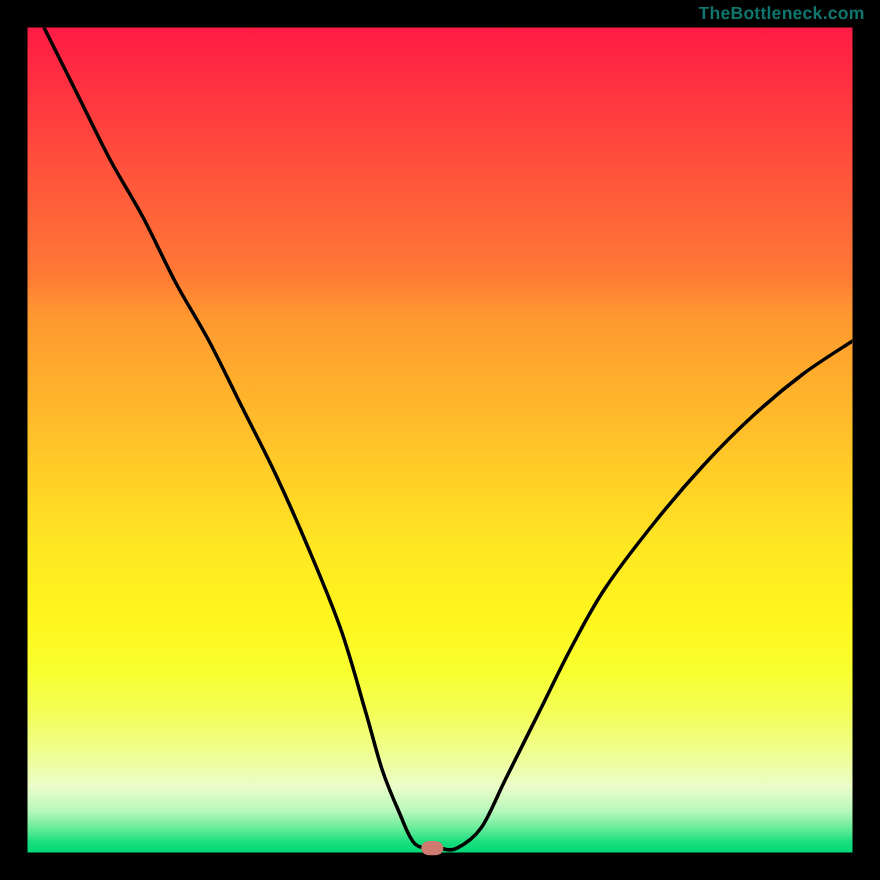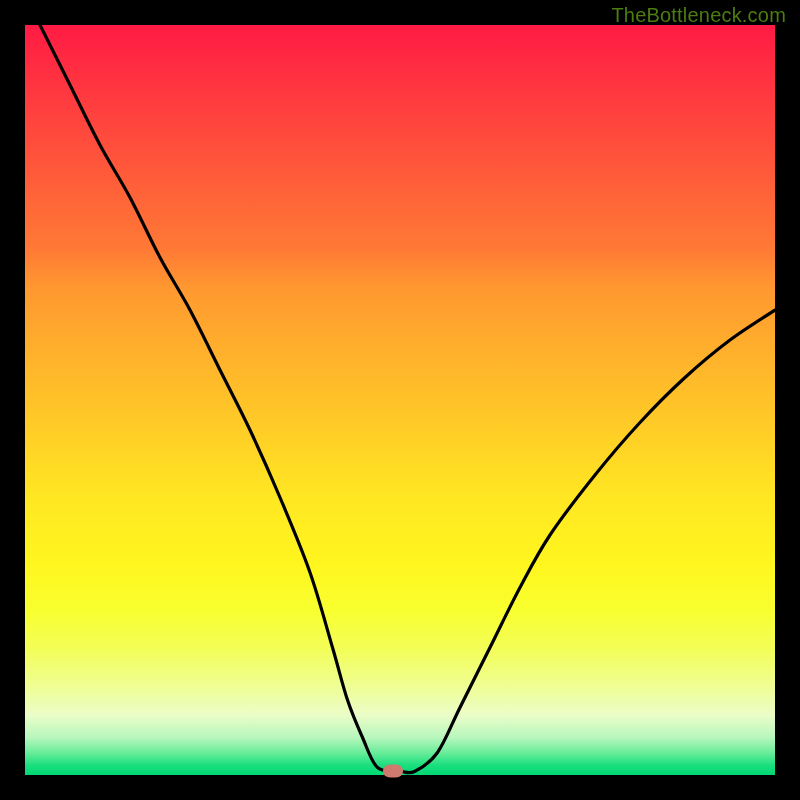--- a/index.html
+++ b/index.html
@@ -14,23 +14,23 @@
   .frame {
     position: relative;
     width: 800px;
     height: 800px;
     background: #000;
   }
   .watermark {
     position: absolute;
     top: 4px;
     right: 14px;
-    color: #4d7c0f;
-    font-size: 20px;
-    font-weight: 400;
+    color: #0f766e;
+    font-size: 16px;
+    font-weight: 700;
     letter-spacing: 0.2px;
     z-index: 5;
     user-select: none;
   }
   .plot-area {
     position: absolute;
     left: 25px;
     top: 25px;
     width: 750px;
     height: 750px;

